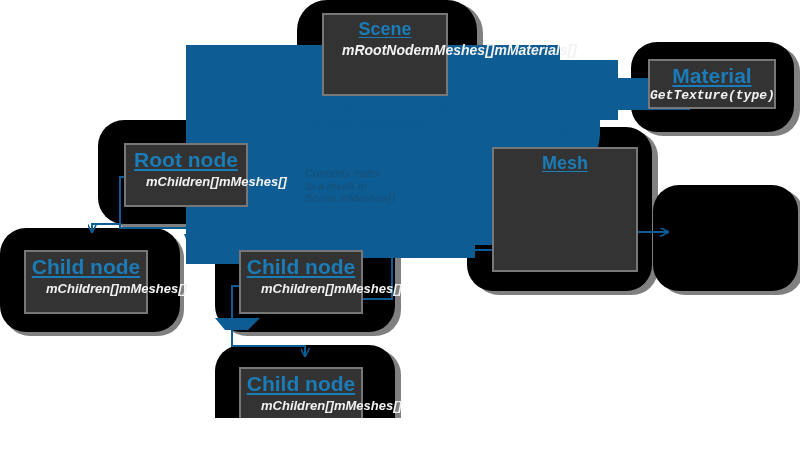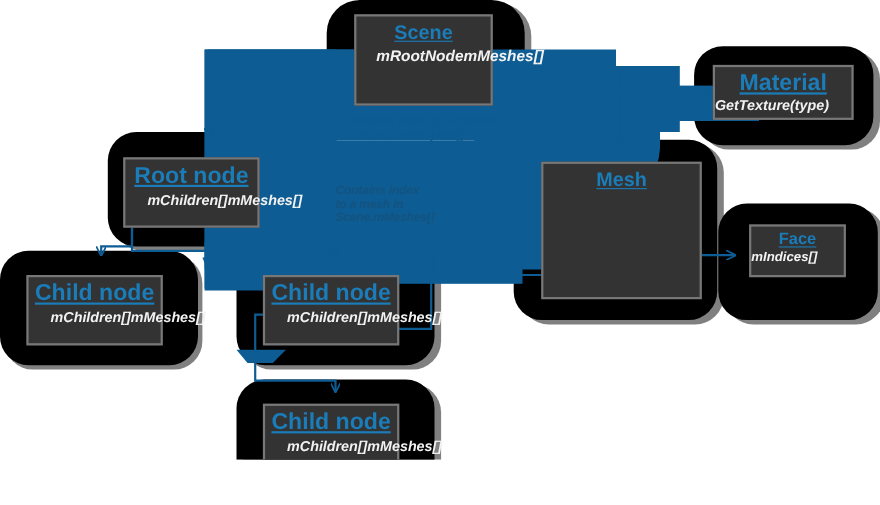--- a/index.html
+++ b/index.html
@@ -178,48 +178,43 @@
     </svg>
   </div>
 
   <div class="layer-boxes">
 
     <div class="ebox sz-lg" style="left:322px;top:13px;width:126px;height:83px;padding:4px 0 0 0;">
       <div class="etitle">Scene</div>
       <div class="fields" style="padding-left:18px;margin-top:2px;">
         <div class="field">mRootNode</div>
         <div class="field">mMeshes[]</div>
+        <div class="field">mMaterials[]</div>
       </div>
     </div>
 
     <div class="ebox sz-md" style="left:648px;top:59px;width:128px;height:50px;padding:3px 0 0 0;">
       <div class="etitle">Material</div>
-      <div class="fields" style="align-items:center;padding:0;">
+      <div class="fields" style="align-items:center;padding:0;font-family:Liberation Mono, monospace;">
         <div class="field" style="text-align:center;">GetTexture(type)</div>
       </div>
     </div>
 
-    <div class="ebox sz-md" style="left:112px;top:143px;width:124px;height:64px;padding:3px 0 0 0;">
+    <div class="ebox sz-md" style="left:124px;top:143px;width:124px;height:64px;padding:3px 0 0 0;">
       <div class="etitle">Root node</div>
       <div class="fields" style="padding-left:20px;margin-top:2px;">
         <div class="field">mChildren[]</div>
         <div class="field">mMeshes[]</div>
       </div>
     </div>
 
     <div class="ebox sz-lg" style="left:492px;top:147px;width:146px;height:125px;padding:4px 0 0 0;">
       <div class="etitle">Mesh</div>
     </div>
 
-    <div class="ebox sz-sm" style="left:681px;top:204px;width:88px;height:48px;padding:3px 0 0 0;">
-      <div class="etitle">Face</div>
-      <div class="fields" style="align-items:center;padding:0;">
-        <div class="field" style="text-align:center;">mIndices[]</div>
-      </div>
-    </div>
 
     <div class="ebox sz-md" style="left:24px;top:250px;width:124px;height:64px;padding:3px 0 0 0;">
       <div class="etitle">Child node</div>
       <div class="fields" style="padding-left:20px;margin-top:2px;">
         <div class="field">mChildren[]</div>
         <div class="field">mMeshes[]</div>
       </div>
     </div>
 
     <div class="ebox sz-md" style="left:239px;top:250px;width:124px;height:64px;padding:3px 0 0 0;">

